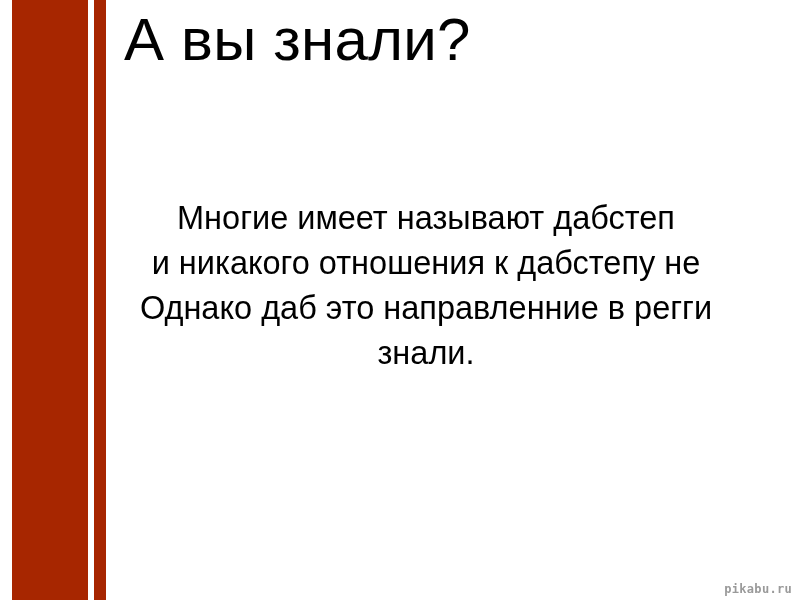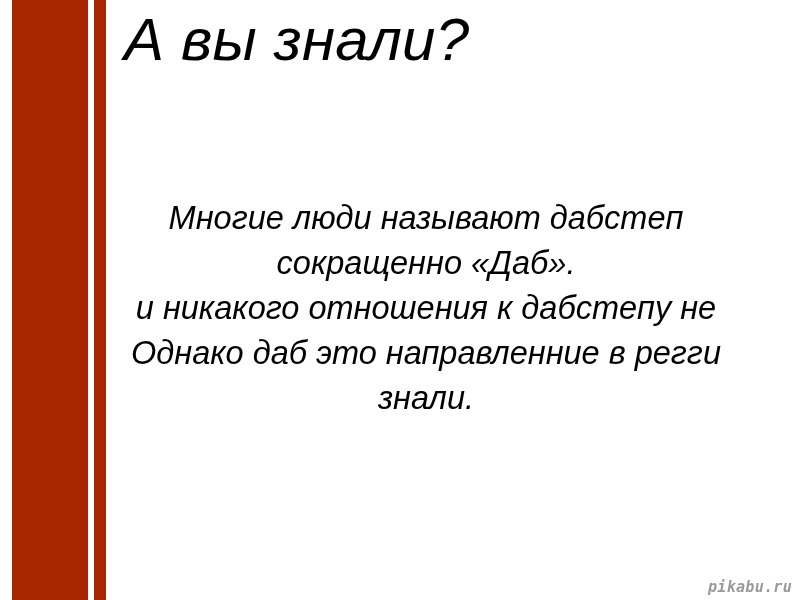--- a/index.html
+++ b/index.html
@@ -10,21 +10,20 @@
   }
   body {
     font-family: "Liberation Sans", "DejaVu Sans", sans-serif;
   }
   #slide {
     position: relative;
     width: 800px;
     height: 600px;
     background: #ffffff;
     overflow: hidden;
-    font-style: italic;
   }
 
   
   .bar {
     position: absolute;
     top: 0;
     height: 600px;
   }
   .bar-wide {
     left: 12px;
@@ -90,41 +89,40 @@
   #body-text .tline {
     display: block;
     white-space: nowrap;
   }
 
   
   #watermark {
     position: absolute;
     right: 8px;
     bottom: 4px;
-    font-size: 15px;
+    font-size: 12px;
     font-weight: 700;
     color: #9a9a9a;
     letter-spacing: 0.3px;
     font-family: "DejaVu Sans Mono", "Liberation Mono", monospace;
   }
 </style>
 </head>
 <body>
 
 <div id="slide" style="background: rgb(255, 255, 255);">
 
   <div class="bar bar-wide" style="background: rgb(167, 38, 0); left: 12px; width: 76px;"></div>
   <div class="bar bar-thin" style="background: rgb(167, 38, 0); left: 94px; width: 12px;"></div>
 
   <div id="title" style="color: rgb(0, 0, 0);">А вы знали?</div>
 
 
   <div id="body-text" style="color: rgb(0, 0, 0);">
-    <span class="tline">Многие люди называют дабстеп</span>
-    <span class="tline">сокращенно «Даб».</span>
+    <span class="tline">Многие имеет называют дабстеп</span>
     <span class="tline">и никакого отношения к дабстепу не</span>
     <span class="tline">Однако даб это направленние в регги</span>
     <span class="tline">знали.</span>
   </div>
 
   <div id="watermark" style="color: rgb(154, 154, 154);">pikabu.ru</div>
 
 </div>
 
 </body></html>

